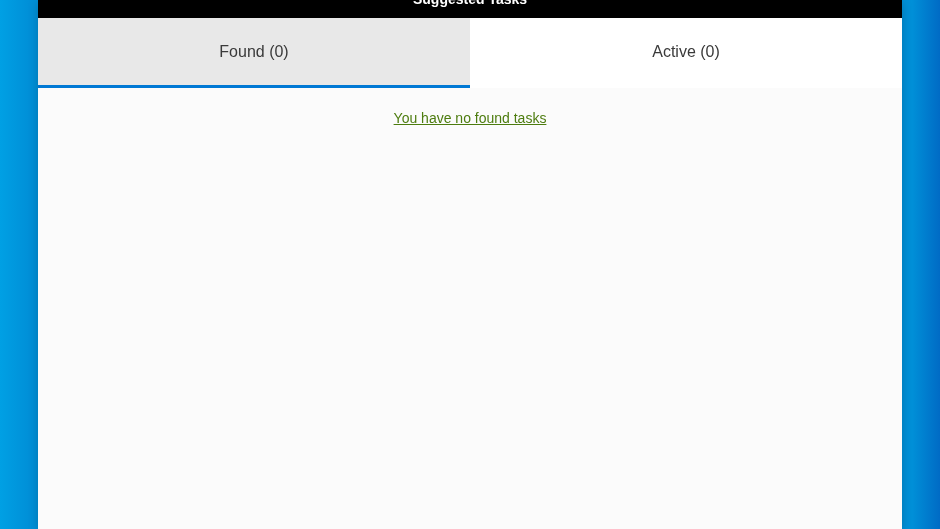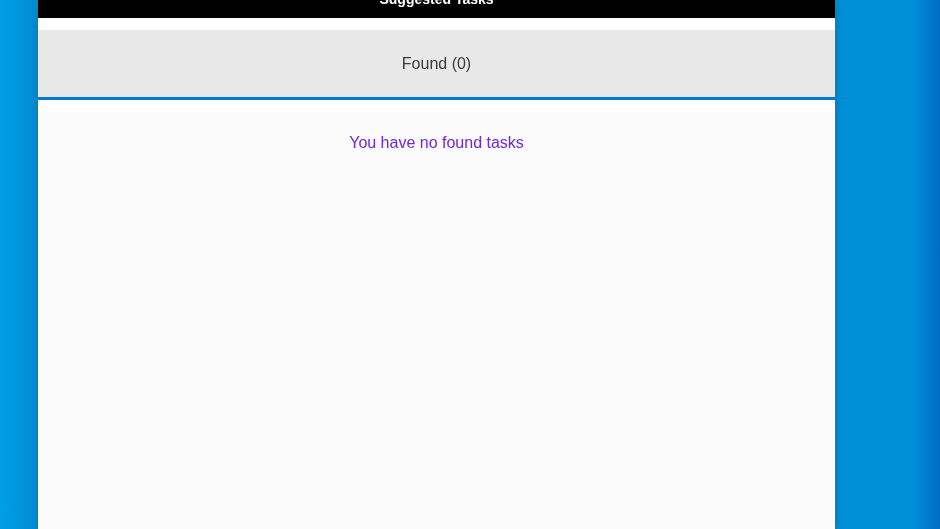--- a/index.html
+++ b/index.html
@@ -8,27 +8,26 @@
       width: 940px;
       height: 529px;
       background: linear-gradient(to right, #00a0e4 0%, #0090d8 3%, #0090d8 97%, #006bc5 100%);
       overflow: hidden;
       position: relative;
     }
     .window {
       position: absolute;
       left: 38px;
       top: 0;
-      width: 797px;
+      width: 864px;
       height: 529px;
       background: #fff;
       box-shadow: 0 2px 10px rgba(0,0,0,0.2);
       display: flex;
       flex-direction: column;
-      gap: 12px;
     }
     .titlebar {
       height: 18px;
       background: #000;
       color: #fff;
       display: flex;
       align-items: flex-start;
       justify-content: center;
       font-size: 14px;
       font-weight: 600;
@@ -60,32 +59,36 @@
       background: #e8e8e8;
       border-bottom: 3px solid #0078d4;
       font-weight: 400;
     }
     .content {
       flex: 1;
       background: #fbfbfb;
       display: flex;
       justify-content: center;
       padding-top: 22px;
-      font-size: 16px;
-      color: #6d28d9;
+      font-size: 14px;
+      color: #4d7c0f;
+      text-decoration: underline;
     }
   </style>
 </head>
 <body>
 
 <div class="window">
   <div class="titlebar">
     <span class="titlebar-text">Suggested Tasks</span>
   </div>
   <div class="tabs">
     <div class="tab active">
       <span>Found (0)</span>
     </div>
+    <div class="tab">
+      <span>Active (0)</span>
+    </div>
   </div>
   <div class="content">
     <span>You have no found tasks</span>
   </div>
 </div>
 
 </body></html>

